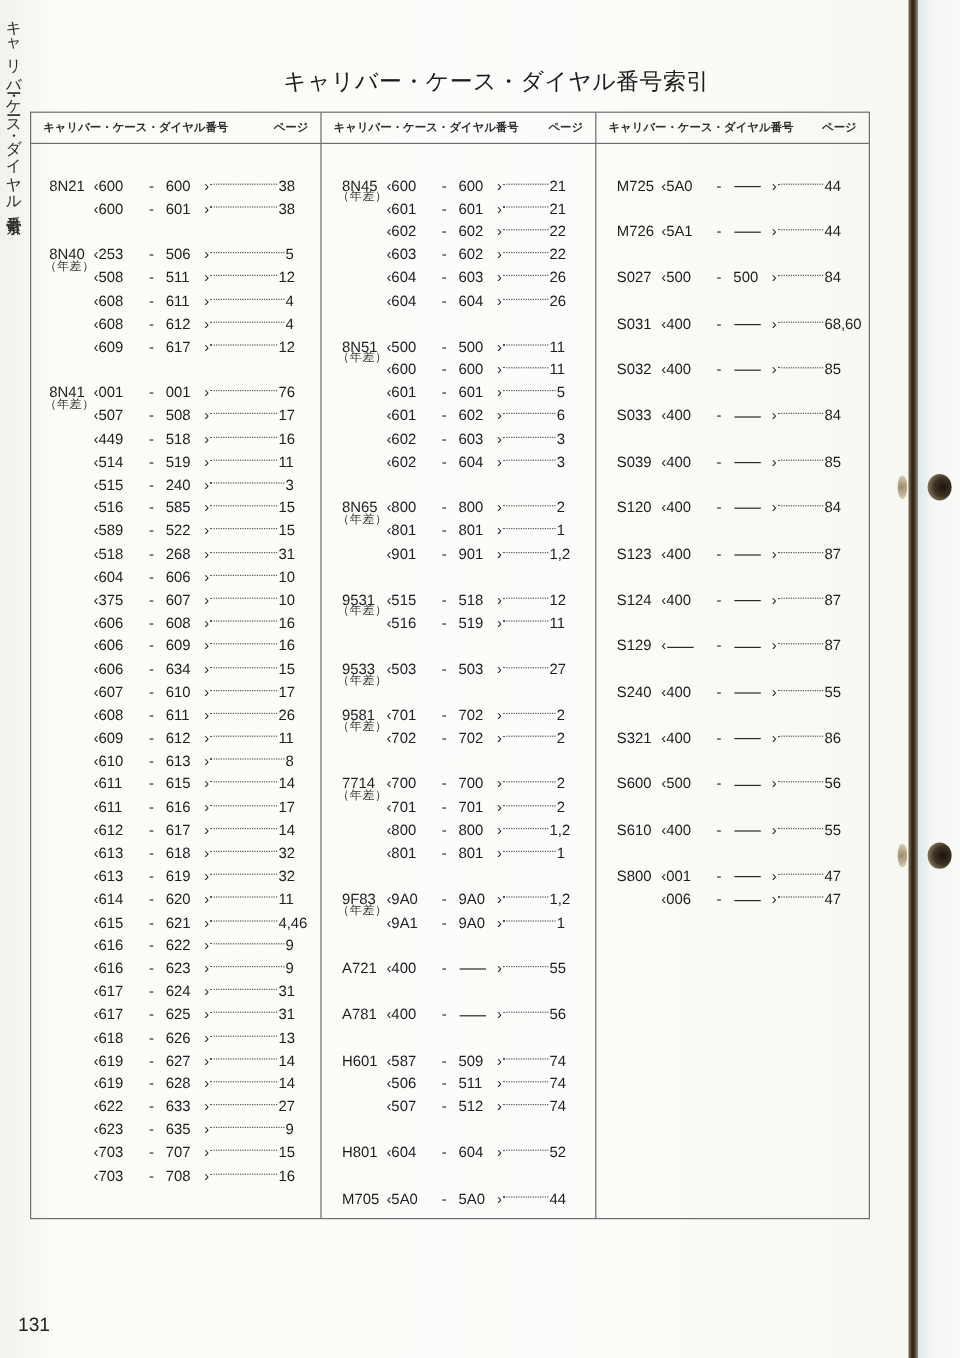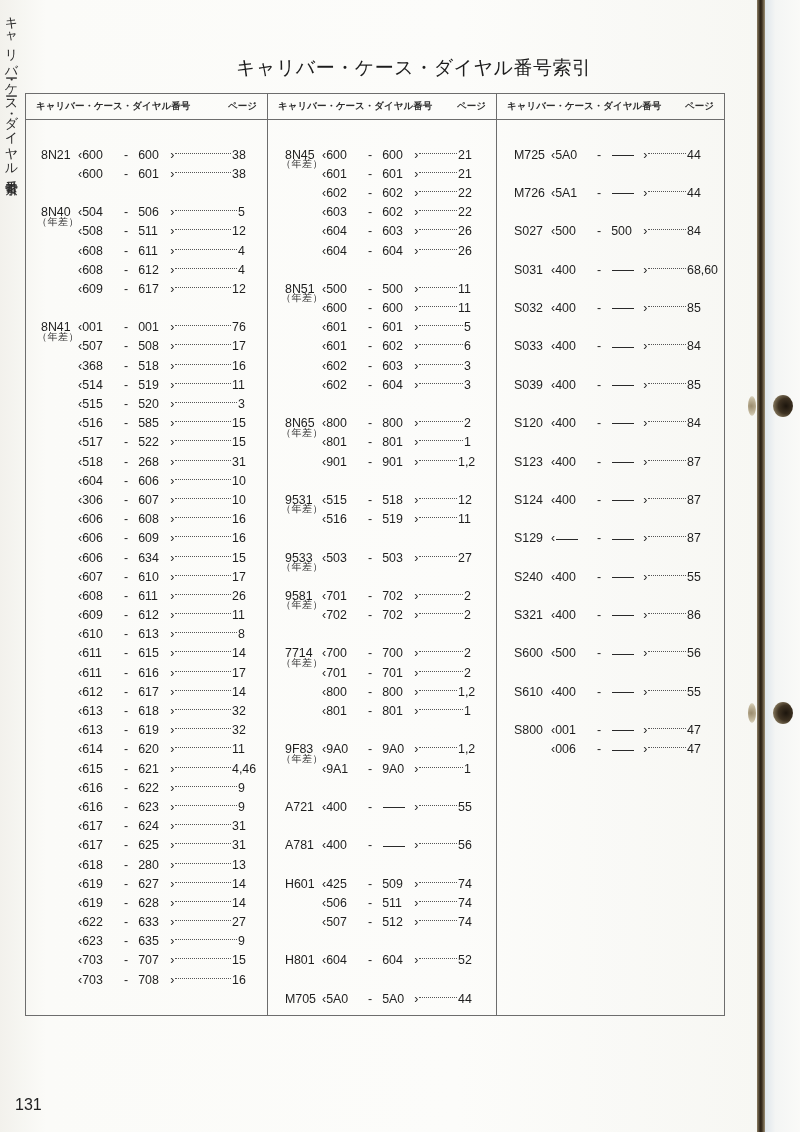--- a/index.html
+++ b/index.html
@@ -111,21 +111,21 @@
             <span>›</span>
             <span class="dots" style="width: 55.7188px;"></span>
             <span class="page-no">38</span>
           </div>
         </div>
         <div class="gap"></div>
         <div class="entry" style="padding-left: 15px;">
           <span class="note" style="left: 11px;">（年差）</span>
           <div class="row">
             <span class="model">8N40</span>
-            <span class="range"><span style="margin-left: 3px;">‹</span><span class="lo">504</span><span class="sep">-</span><span class="hi">506</span></span>
+            <span class="range"><span style="margin-left: 3px;">‹</span><span class="lo">253</span><span class="sep">-</span><span class="hi">506</span></span>
             <span>›</span>
             <span class="dots" style="width: 61.7188px;"></span>
             <span class="page-no">5</span>
           </div>
           <div class="row">
             <span class="model"></span>
             <span class="range"><span style="margin-left: 3px;">‹</span><span class="lo">508</span><span class="sep">-</span><span class="hi">511</span></span>
             <span>›</span>
             <span class="dots" style="width: 55.7188px;"></span>
             <span class="page-no">12</span>
@@ -164,70 +164,70 @@
           </div>
           <div class="row">
             <span class="model"></span>
             <span class="range"><span style="margin-left: 3px;">‹</span><span class="lo">507</span><span class="sep">-</span><span class="hi">508</span></span>
             <span>›</span>
             <span class="dots" style="width: 55.7188px;"></span>
             <span class="page-no">17</span>
           </div>
           <div class="row">
             <span class="model"></span>
-            <span class="range"><span style="margin-left: 3px;">‹</span><span class="lo">368</span><span class="sep">-</span><span class="hi">518</span></span>
+            <span class="range"><span style="margin-left: 3px;">‹</span><span class="lo">449</span><span class="sep">-</span><span class="hi">518</span></span>
             <span>›</span>
             <span class="dots" style="width: 55.7188px;"></span>
             <span class="page-no">16</span>
           </div>
           <div class="row">
             <span class="model"></span>
             <span class="range"><span style="margin-left: 3px;">‹</span><span class="lo">514</span><span class="sep">-</span><span class="hi">519</span></span>
             <span>›</span>
             <span class="dots" style="width: 55.7188px;"></span>
             <span class="page-no">11</span>
           </div>
           <div class="row">
             <span class="model"></span>
-            <span class="range"><span style="margin-left: 3px;">‹</span><span class="lo">515</span><span class="sep">-</span><span class="hi">520</span></span>
+            <span class="range"><span style="margin-left: 3px;">‹</span><span class="lo">515</span><span class="sep">-</span><span class="hi">240</span></span>
             <span>›</span>
             <span class="dots" style="width: 61.7188px;"></span>
             <span class="page-no">3</span>
           </div>
           <div class="row">
             <span class="model"></span>
             <span class="range"><span style="margin-left: 3px;">‹</span><span class="lo">516</span><span class="sep">-</span><span class="hi">585</span></span>
             <span>›</span>
             <span class="dots" style="width: 55.7188px;"></span>
             <span class="page-no">15</span>
           </div>
           <div class="row">
             <span class="model"></span>
-            <span class="range"><span style="margin-left: 3px;">‹</span><span class="lo">517</span><span class="sep">-</span><span class="hi">522</span></span>
+            <span class="range"><span style="margin-left: 3px;">‹</span><span class="lo">589</span><span class="sep">-</span><span class="hi">522</span></span>
             <span>›</span>
             <span class="dots" style="width: 55.7188px;"></span>
             <span class="page-no">15</span>
           </div>
           <div class="row">
             <span class="model"></span>
             <span class="range"><span style="margin-left: 3px;">‹</span><span class="lo">518</span><span class="sep">-</span><span class="hi">268</span></span>
             <span>›</span>
             <span class="dots" style="width: 55.7188px;"></span>
             <span class="page-no">31</span>
           </div>
           <div class="row">
             <span class="model"></span>
             <span class="range"><span style="margin-left: 3px;">‹</span><span class="lo">604</span><span class="sep">-</span><span class="hi">606</span></span>
             <span>›</span>
             <span class="dots" style="width: 55.7188px;"></span>
             <span class="page-no">10</span>
           </div>
           <div class="row">
             <span class="model"></span>
-            <span class="range"><span style="margin-left: 3px;">‹</span><span class="lo">306</span><span class="sep">-</span><span class="hi">607</span></span>
+            <span class="range"><span style="margin-left: 3px;">‹</span><span class="lo">375</span><span class="sep">-</span><span class="hi">607</span></span>
             <span>›</span>
             <span class="dots" style="width: 55.7188px;"></span>
             <span class="page-no">10</span>
           </div>
           <div class="row">
             <span class="model"></span>
             <span class="range"><span style="margin-left: 3px;">‹</span><span class="lo">606</span><span class="sep">-</span><span class="hi">608</span></span>
             <span>›</span>
             <span class="dots" style="width: 55.7188px;"></span>
             <span class="page-no">16</span>
@@ -346,21 +346,21 @@
           </div>
           <div class="row">
             <span class="model"></span>
             <span class="range"><span style="margin-left: 3px;">‹</span><span class="lo">617</span><span class="sep">-</span><span class="hi">625</span></span>
             <span>›</span>
             <span class="dots" style="width: 55.7188px;"></span>
             <span class="page-no">31</span>
           </div>
           <div class="row">
             <span class="model"></span>
-            <span class="range"><span style="margin-left: 3px;">‹</span><span class="lo">618</span><span class="sep">-</span><span class="hi">280</span></span>
+            <span class="range"><span style="margin-left: 3px;">‹</span><span class="lo">618</span><span class="sep">-</span><span class="hi">626</span></span>
             <span>›</span>
             <span class="dots" style="width: 55.7188px;"></span>
             <span class="page-no">13</span>
           </div>
           <div class="row">
             <span class="model"></span>
             <span class="range"><span style="margin-left: 3px;">‹</span><span class="lo">619</span><span class="sep">-</span><span class="hi">627</span></span>
             <span>›</span>
             <span class="dots" style="width: 55.7188px;"></span>
             <span class="page-no">14</span>
@@ -639,21 +639,21 @@
             <span class="range"><span style="margin-left: 3px;">‹</span><span class="lo">400</span><span class="sep">-</span><span class="hi"><span class="dash-line"></span></span></span>
             <span>›</span>
             <span class="dots" style="width: 37.7188px;"></span>
             <span class="page-no">56</span>
           </div>
         </div>
         <div class="gap"></div>
         <div class="entry" style="padding-left: 17px;">
           <div class="row">
             <span class="model">H601</span>
-            <span class="range"><span style="margin-left: 3px;">‹</span><span class="lo">425</span><span class="sep">-</span><span class="hi">509</span></span>
+            <span class="range"><span style="margin-left: 3px;">‹</span><span class="lo">587</span><span class="sep">-</span><span class="hi">509</span></span>
             <span>›</span>
             <span class="dots" style="width: 37.7188px;"></span>
             <span class="page-no">74</span>
           </div>
           <div class="row">
             <span class="model"></span>
             <span class="range"><span style="margin-left: 3px;">‹</span><span class="lo">506</span><span class="sep">-</span><span class="hi">511</span></span>
             <span>›</span>
             <span class="dots" style="width: 37.7188px;"></span>
             <span class="page-no">74</span>

